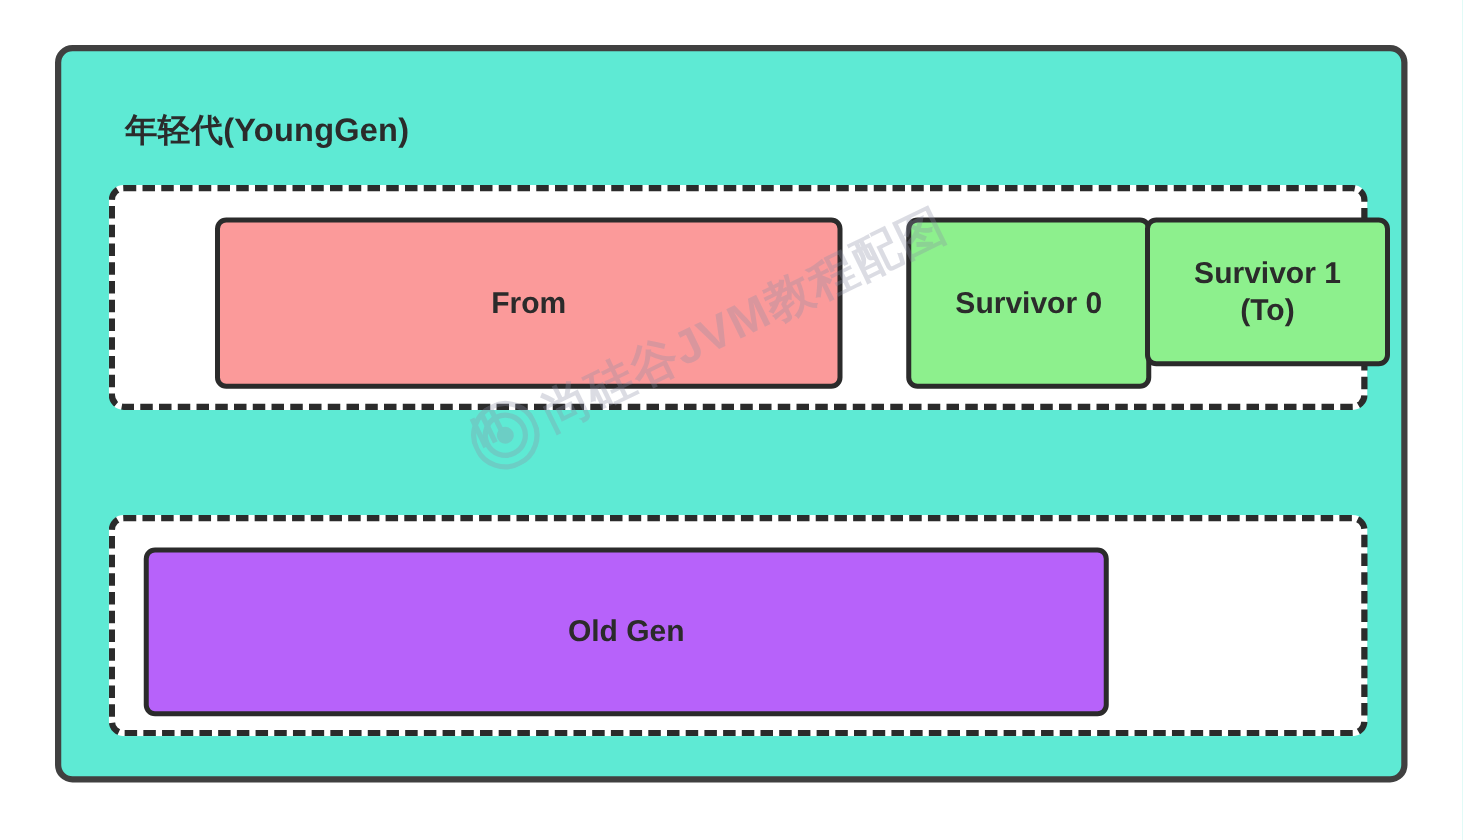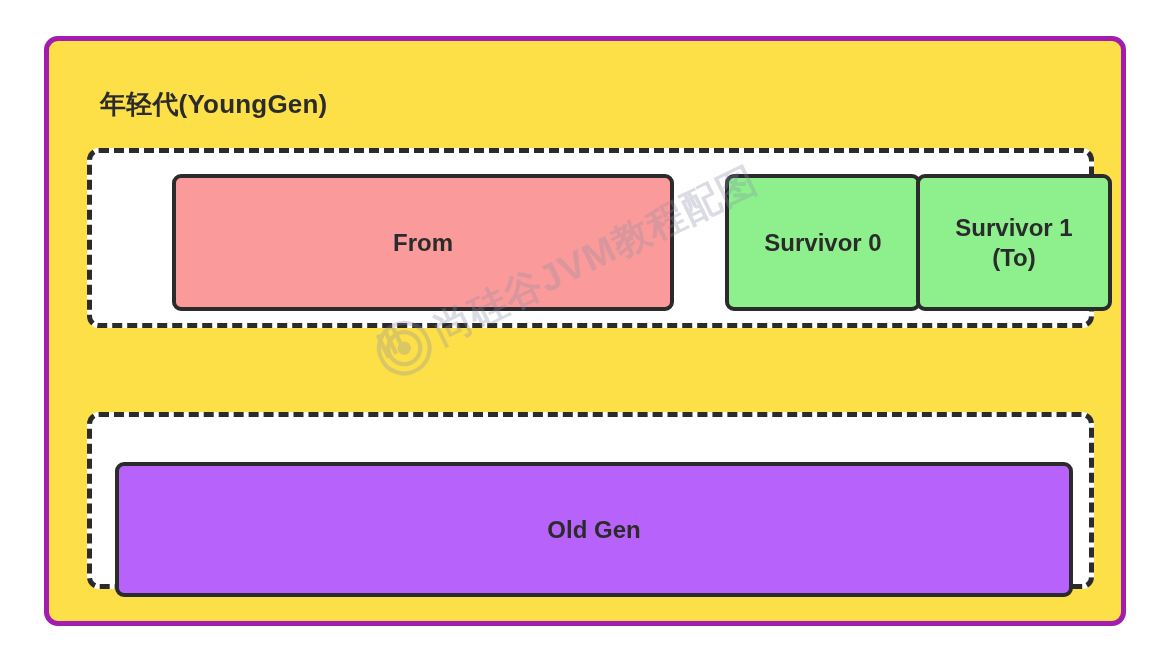--- a/index.html
+++ b/index.html
@@ -22,22 +22,22 @@
     background: #ffffff;
   }
 
   
   #heap-container {
     position: absolute;
     left: 44px;
     top: 36px;
     width: 1082px;
     height: 590px;
-    background: #fde047;
-    border: 5px solid #a21caf;
+    background: #5eead4;
+    border: 5px solid #404040;
     border-radius: 14px;
     box-sizing: border-box;
   }
 
   
   .gen-heading {
     position: absolute;
     font-size: 26px;
     font-weight: bold;
     color: #2B2B2B;
@@ -99,31 +99,30 @@
     width: 196px;
     height: 137px;
     background: #8DF08D;
     margin-left: 28px;
   }
   
   #survivor1-block {
     left: 824px;
     top: 21px;
     width: 196px;
-    height: 137px;
+    height: 119px;
     background: #8DF08D;
   }
   
   #oldgen-block {
     left: 23px;
     top: 21px;
-    width: 958px;
+    width: 772px;
     height: 135px;
     background: #B762FA;
-    margin-top: 24px;
   }
 
   .block-line { display: block; }
 
   
   #watermark {
     position: absolute;
     left: 380px;
     top: 300px;
     width: 420px;

